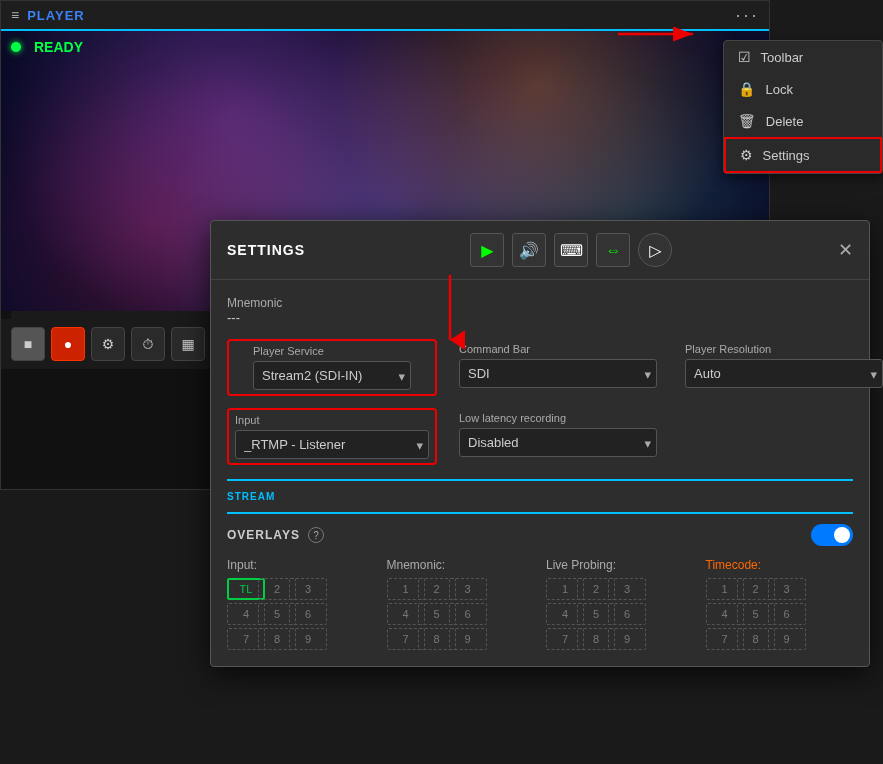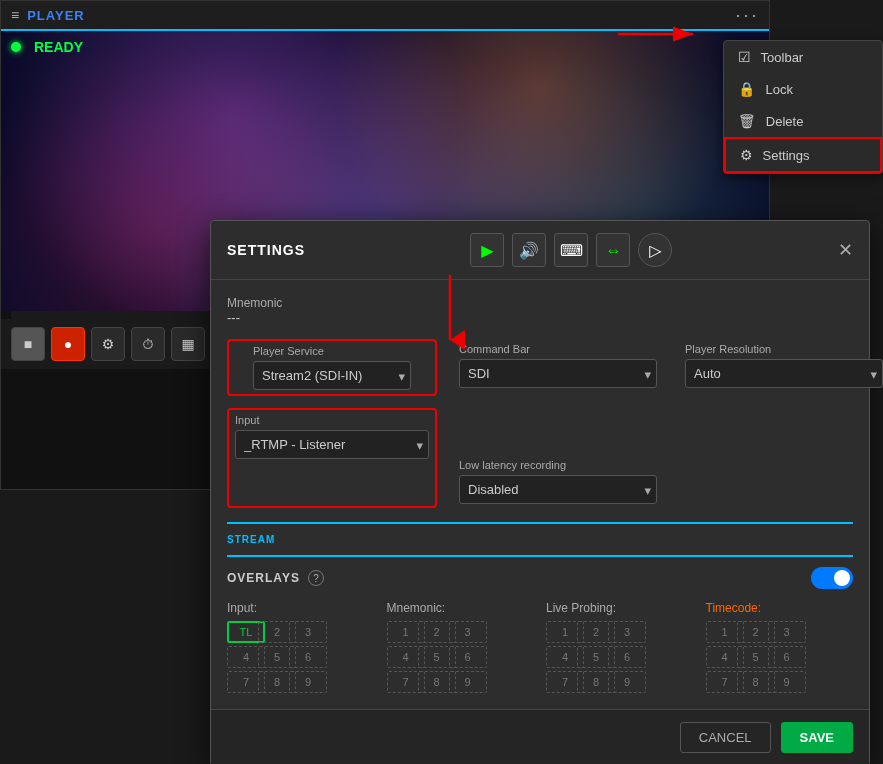--- a/index.html
+++ b/index.html
@@ -390,21 +390,21 @@
         <label style="display:block; color:#aaa; font-size:11px; margin-bottom:4px;">Input</label>
         <div style="position:relative;">
           <select style="width:100%; background:#222; border:1px solid #555; color:#ccc; padding:6px 24px 6px 8px; border-radius:3px; font-size:13px; appearance:none;">
             <option>_RTMP - Listener</option>
           </select>
           <span style="position:absolute; right:6px; top:50%; transform:translateY(-50%); color:#aaa; pointer-events:none;">▾</span>
         </div>
       </div>
 
       <div style="padding:4px 6px;">
-        <label style="display:block; color:#aaa; font-size:11px; margin-bottom:4px;margin-top:47px;">Low latency recording</label>
+        <label style="display:block; color:#aaa; font-size:11px; margin-bottom:4px;">Low latency recording</label>
         <div style="position:relative;">
           <select style="width:100%; background:#222; border:1px solid #555; color:#ccc; padding:6px 24px 6px 8px; border-radius:3px; font-size:13px; appearance:none;">
             <option>Disabled</option>
           </select>
           <span style="position:absolute; right:6px; top:50%; transform:translateY(-50%); color:#aaa; pointer-events:none;">▾</span>
         </div>
       </div>
     </div>
 
     <hr class="section-divider">
@@ -476,24 +476,20 @@
           <div class="num-cell">5</div>
           <div class="num-cell">6</div>
           <div class="num-cell">7</div>
           <div class="num-cell">8</div>
           <div class="num-cell">9</div>
         </div>
       </div>
     </div>
   </div>
 
-  <div class="modal-footer">
-    <button class="btn-cancel">CANCEL</button>
-    <button class="btn-save">SAVE</button>
-  </div>
 </div>
 
 <svg style="position:absolute; top:275px; left:420px; z-index:80;" width="60" height="80">
   <defs>
     <marker id="darrowhead" markerWidth="8" markerHeight="6" refX="4" refY="6" orient="auto">
       <polygon points="0 0, 8 0, 4 6" fill="#e00"></polygon>
     </marker>
   </defs>
   <line x1="30" y1="0" x2="30" y2="65" stroke="#e00" stroke-width="2.5" marker-end="url(#darrowhead)"></line>
 </svg>

